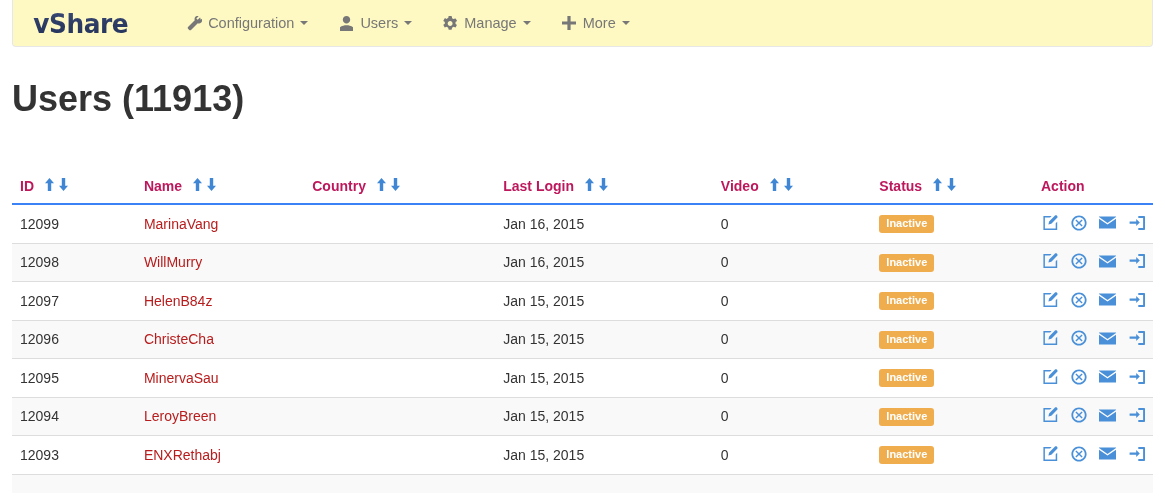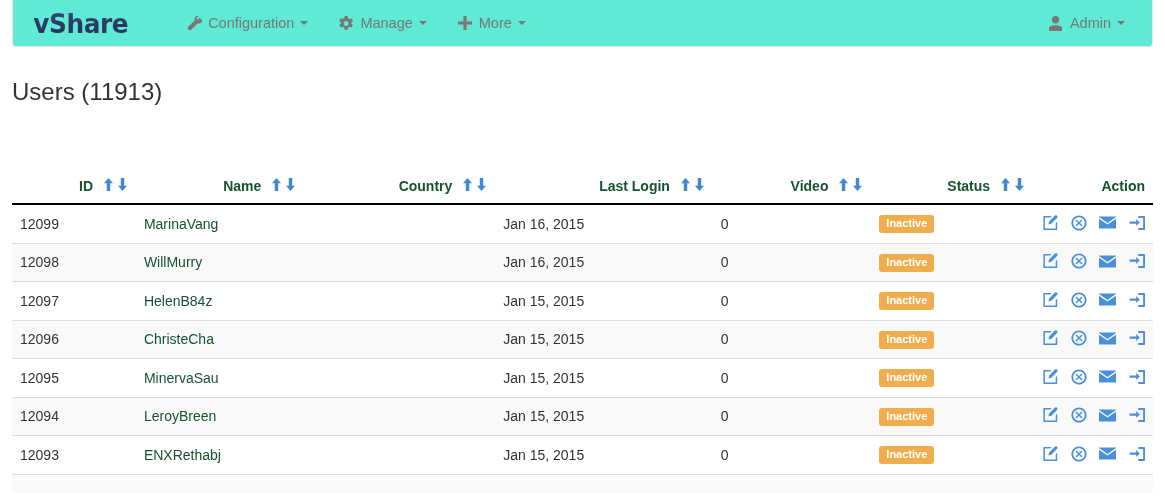--- a/index.html
+++ b/index.html
@@ -17,21 +17,21 @@
     -webkit-font-smoothing: antialiased;
   }
 
   
   .navbar {
     position: absolute;
     left: 12px;
     top: 0;
     width: 1141px;
     height: 47px;
-    background: #5eead4;
+    background: #fef9c3;
     border: 1px solid #e7e7e7;
     border-top: 0;
     border-radius: 0 0 4px 4px;
     box-sizing: border-box;
     display: flex;
     align-items: stretch;
   }
   .navbar-brand {
     display: flex;
     align-items: center;
@@ -93,44 +93,44 @@
     align-items: stretch;
     padding-right: 12px;
   }
 
   
   .page-title {
     position: absolute;
     left: 12px;
     top: 79px;
     margin: 0;
-    font-size: 24px;
-    font-weight: normal;
+    font-size: 36px;
+    font-weight: bold;
     color: #333333;
     line-height: 1.1;
   }
 
   
   .table-wrap {
     position: absolute;
     left: 12px;
     top: 170px;
     width: 1141px;
   }
   table.users-table {
     width: 100%;
     border-collapse: collapse;
     font-size: 14px;
   }
   table.users-table thead th {
-    text-align: right;
+    text-align: left;
     font-weight: bold;
-    color: #14532d;
+    color: #be185d;
     padding: 8px 8px 9px 8px;
-    border-bottom: 2px solid #000000;
+    border-bottom: 2px solid #3b82f6;
     white-space: nowrap;
     vertical-align: bottom;
   }
   table.users-table tbody td {
     padding: 9px 8px;
     border-top: 1px solid #dddddd;
     color: #333333;
     vertical-align: middle;
     white-space: nowrap;
     margin-left: 24px;
@@ -165,21 +165,21 @@
   .sort-arrows .arw {
     display: inline-block;
     cursor: pointer;
     line-height: 1;
     font-size: 14px;
     color: #3f87d4;
   }
   .sort-arrows svg { display:block; fill: #3f87d4; }
 
   a.user-link {
-    color: #14532d;
+    color: #b91c1c;
     text-decoration: none;
     cursor: pointer;
   }
 
   .badge-status {
     display: inline-block;
     padding: 3px 7px 4px 7px;
     font-size: 11px;
     font-weight: bold;
     line-height: 1;
@@ -214,20 +214,29 @@
     <li class="nav-item">
       <span class="nav-icon">
         <svg width="15" height="15" viewBox="0 0 16 16">
             <path d="M14.3 1.9c-.2-.2-.5-.2-.7 0l-2.2 2.2-1.5-1.5 2.2-2.2c.2-.2.1-.5-.1-.6C11.4-.3 10-.1 9 .9c-1 1-1.2 2.4-.7 3.6L1.1 11.7c-.5.5-.5 1.4 0 1.9l1.3 1.3c.5.5 1.4.5 1.9 0l7.2-7.2c1.2.5 2.6.3 3.6-.7 1-1 1.2-2.5.6-3.7-.1-.2-.4-.3-.6-.1l-.8.7z"></path>
           </svg>
       </span>
       <span>Configuration</span>
       <span class="caret"></span>
     </li>
 
+    <li class="nav-item">
+      <span class="nav-icon">
+        <svg width="13" height="15" viewBox="0 0 14 16">
+            <path d="M7 8c2.2 0 4-1.8 4-4S9.2 0 7 0 3 1.8 3 4s1.8 4 4 4zm0 2c-2.7 0-8 1.3-8 4v2h16v-2c0-2.7-5.3-4-8-4z"></path>
+          </svg>
+      </span>
+      <span>Users</span>
+      <span class="caret"></span>
+    </li>
 
 
     <li class="nav-item">
       <span class="nav-icon">
         <svg width="15" height="15" viewBox="0 0 16 16">
             <path d="M14.6 9.3l-1.3-.8c.1-.3.1-.7.1-1s0-.7-.1-1l1.3-.8c.3-.2.4-.5.2-.8l-1.2-2c-.2-.3-.5-.4-.8-.2l-1.4.6c-.5-.4-1.1-.7-1.7-1L9.4.5C9.4.2 9.1 0 8.8 0H6.4c-.3 0-.6.2-.6.5l-.2 1.6c-.6.2-1.2.5-1.7 1l-1.4-.6c-.3-.2-.7 0-.8.2l-1.2 2c-.2.3-.1.7.2.8l1.3.8c-.1.3-.1.7-.1 1s0 .7.1 1l-1.3.8c-.3.2-.4.5-.2.8l1.2 2c.2.3.5.4.8.2l1.4-.6c.5.4 1.1.7 1.7 1l.2 1.6c0 .3.3.5.6.5h2.4c.3 0 .6-.2.6-.5l.2-1.6c.6-.2 1.2-.5 1.7-1l1.4.6c.3.1.7 0 .8-.2l1.2-2c.2-.4.1-.7-.2-.9zM7.6 10.6c-1.4 0-2.6-1.2-2.6-2.6s1.2-2.6 2.6-2.6 2.6 1.2 2.6 2.6-1.2 2.6-2.6 2.6z"></path>
           </svg>
       </span>
       <span>Manage</span>
       <span class="caret"></span>
@@ -238,31 +247,20 @@
       <span class="nav-icon">
         <svg width="14" height="14" viewBox="0 0 14 14">
             <path d="M5.4 0h3.2v5.4H14v3.2H8.6V14H5.4V8.6H0V5.4h5.4z"></path>
           </svg>
       </span>
       <span>More</span>
       <span class="caret"></span>
     </li>
   </ul>
 
-  <div class="navbar-right">
-    <div class="nav-item">
-      <span class="nav-icon">
-        <svg width="13" height="15" viewBox="0 0 14 16">
-            <path d="M7 8c2.2 0 4-1.8 4-4S9.2 0 7 0 3 1.8 3 4s1.8 4 4 4zm0 2c-2.7 0-8 1.3-8 4v2h16v-2c0-2.7-5.3-4-8-4z"></path>
-          </svg>
-      </span>
-      <span>Admin</span>
-      <span class="caret"></span>
-    </div>
-  </div>
 </div>
 
 <h1 class="page-title">Users (11913)</h1>
 
 <div class="table-wrap">
   <table class="users-table">
     <thead>
       <tr>
         <th class="col-id">
           <span>ID</span>

